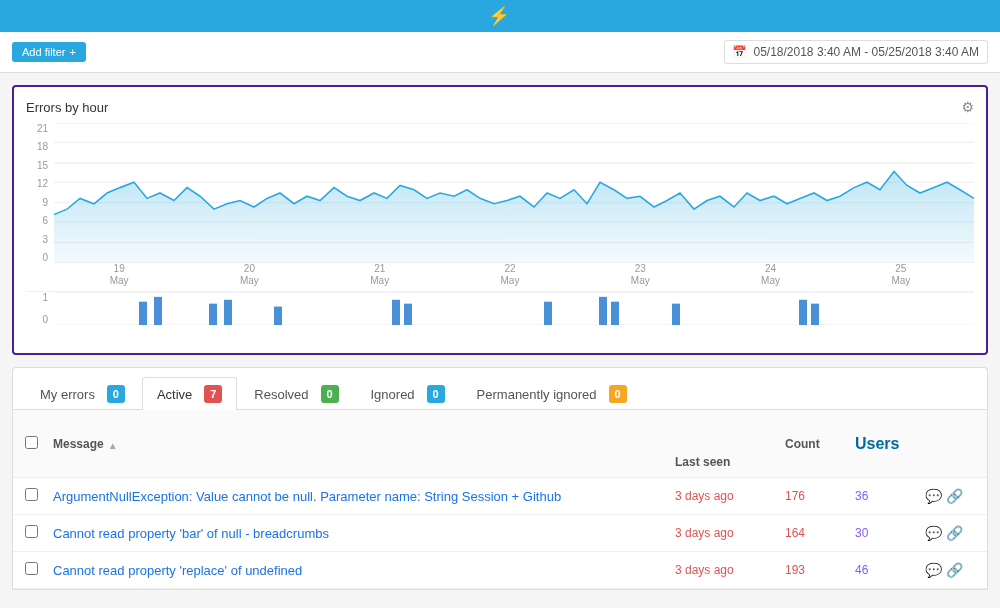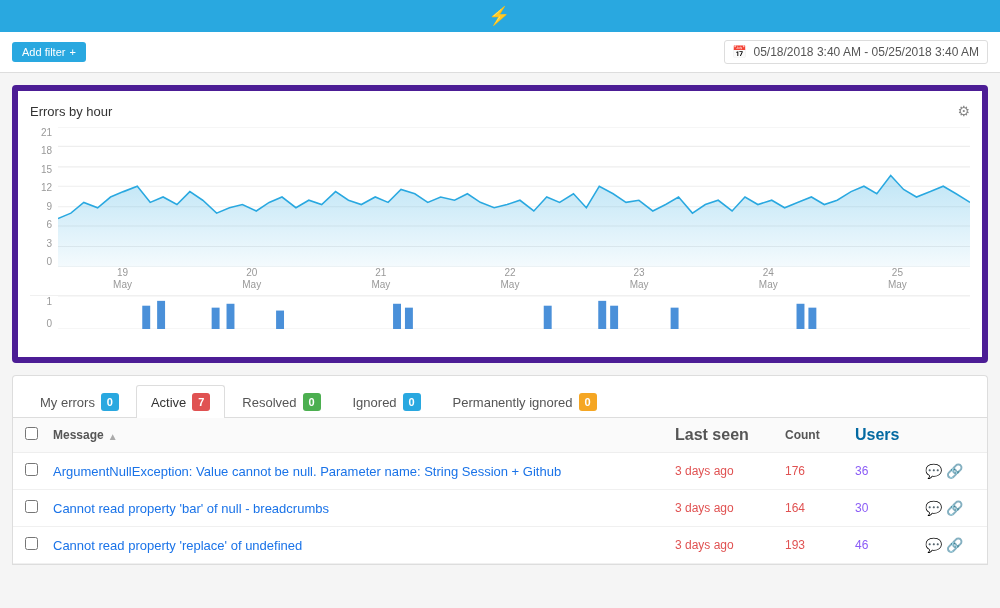--- a/index.html
+++ b/index.html
@@ -46,21 +46,21 @@
       padding: 4px 8px;
       border-radius: 3px;
       background: white;
     }
     .calendar-icon { color: #888; }
 
     
     .chart-section {
       background: white;
       margin: 12px;
-      border: 6px solid #4c1d95;
+      border: 2px solid #4c1d95;
       border-radius: 4px;
       padding: 12px;
     }
     .chart-title {
       font-size: 13px;
       font-weight: 500;
       color: #333;
       margin-bottom: 8px;
       display: flex;
       justify-content: space-between;
@@ -153,21 +153,21 @@
     .tab {
       padding: 7px 14px;
       cursor: pointer;
       font-size: 13px;
       color: #555;
       border: 1px solid transparent;
       border-bottom: none;
       border-radius: 3px 3px 0 0;
       display: flex;
       align-items: center;
-      gap: 6px;
+      gap: 12px;
       background: none;
       position: relative;
       bottom: -1px;
     }
     .tab.active {
       border-color: #ddd;
       border-bottom-color: white;
       background: white;
       color: #333;
     }
@@ -197,21 +197,21 @@
     }
     .table-header {
       display: flex;
       align-items: center;
       padding: 8px 12px;
       border-bottom: 1px solid #eee;
       background: #fafafa;
     }
     .col-check { width: 28px; flex-shrink: 0; }
     .col-message { flex: 1; display: flex; align-items: flex-end; gap: 4px; font-weight: 600; color: #555; font-size: 12px; }
-    .col-last-seen { width: 110px; font-weight: 600; color: #555; font-size: 16px; flex-shrink: 0; }
+    .col-last-seen { width: 110px; font-weight: 600; color: #555; font-size: 12px; flex-shrink: 0; margin-top: 37px; }
     .col-count { width: 70px; font-weight: 600; color: #555; font-size: 12px; flex-shrink: 0; }
     .col-users { width: 70px; font-weight: 600; color: #0369a1; font-size: 16px; flex-shrink: 0; }
     .col-actions { width: 50px; flex-shrink: 0; }
 
     .table-row {
       display: flex;
       align-items: center;
       padding: 10px 12px;
       border-bottom: 1px solid #f0f0f0;
       background: white;

